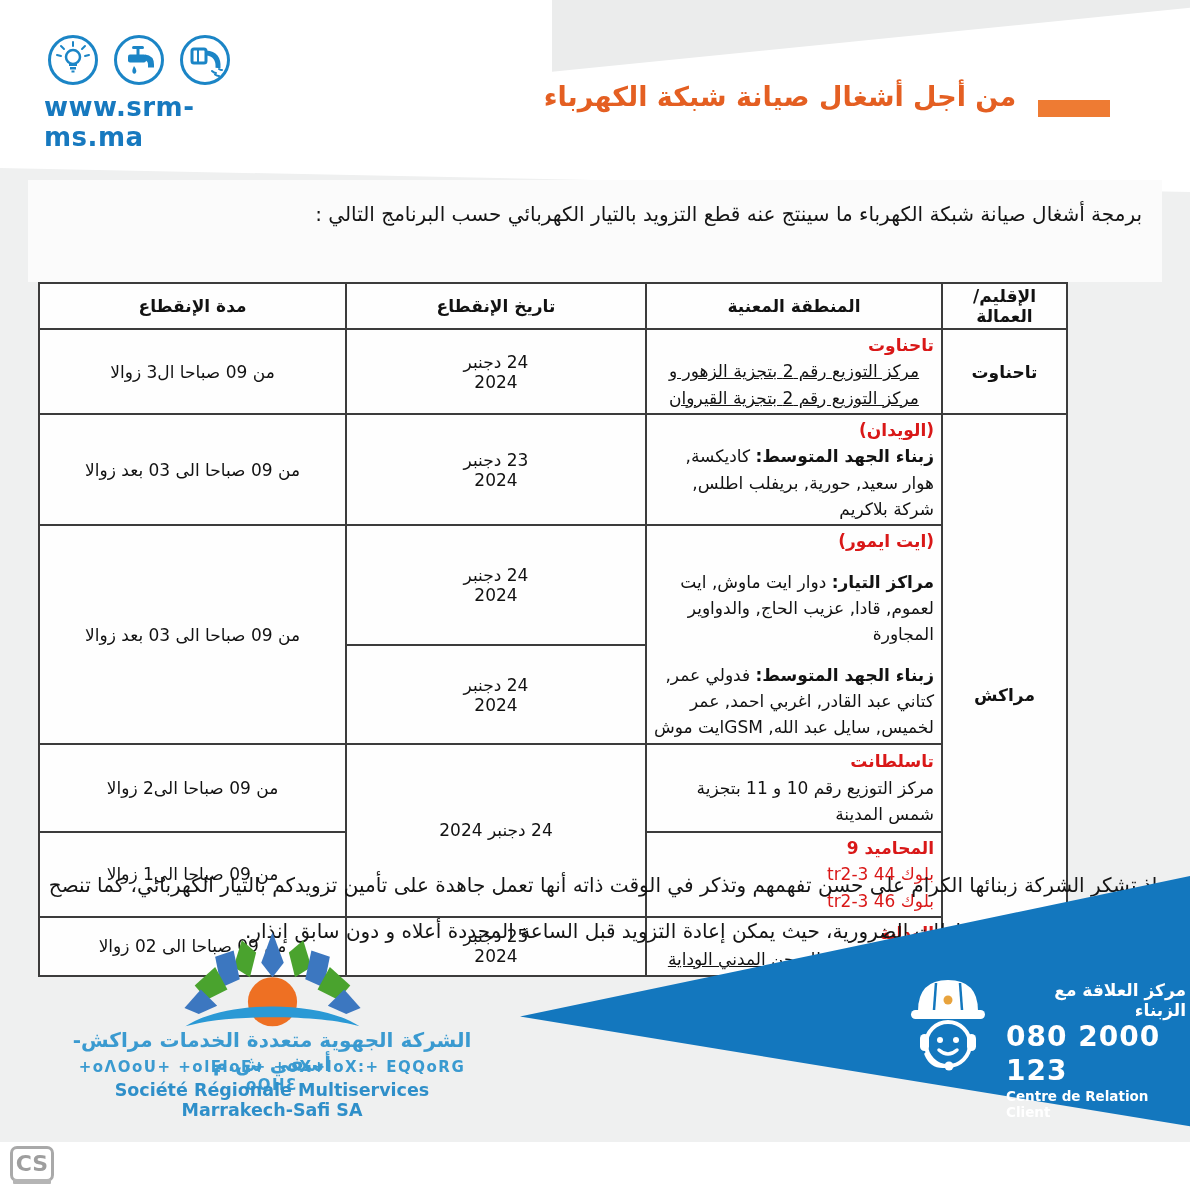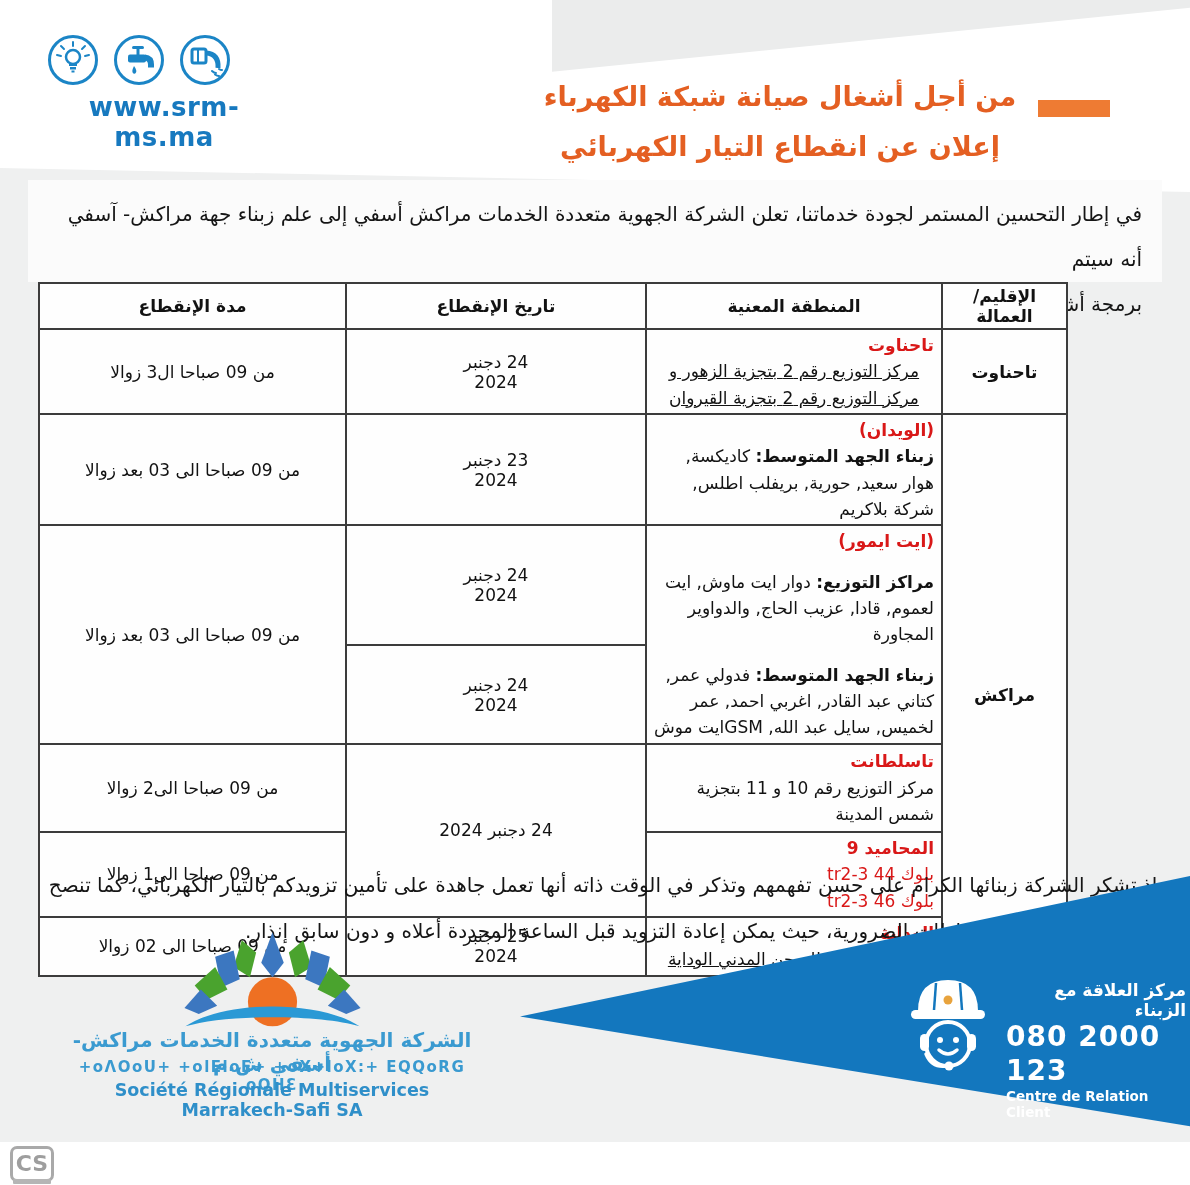--- a/index.html
+++ b/index.html
@@ -9,21 +9,21 @@
   .bg-body{left:0;top:162px;width:1190px;height:980px;background:#eff0f0;
            clip-path:polygon(0 6px,100% 30px,100% 100%,0 100%);}
   .bg-corner{left:552px;top:0;width:638px;height:78px;background:#ebecec;
            clip-path:polygon(0 0,100% 0,100% 10%,0 92%);}
   .para-backing{left:28px;top:180px;width:1134px;height:102px;background:#fbfbfb;}
   .blue-wedge{left:520px;top:876px;width:670px;height:258px;background:#1377be;
            clip-path:polygon(0 54.5%,100% 0,100% 97%);}
   .bottom-bar{left:0;top:1142px;width:1190px;height:43px;background:#ffffff;}
   
   .icon-row{left:46px;top:33px;display:flex;gap:12px;}
-  .site{left:44px;top:92px;width:240px;text-align:center;font-size:26px;font-weight:bold;color:#1779bf;letter-spacing:.5px;}
+  .site{left:44px;top:92px;width:240px;text-align:left;font-size:26px;font-weight:bold;color:#1779bf;letter-spacing:.5px;}
   .title-block{left:420px;top:72px;width:720px;text-align:center;color:#e45f22;font-weight:bold;font-size:27px;line-height:50px;}
   .orange-chip{left:1038px;top:100px;width:72px;height:17px;background:#ee7b33;}
   
   .intro{left:52px;top:192px;width:1090px;direction:rtl;text-align:right;color:#151515;font-size:20px;line-height:45px;}
   .closing{left:25px;top:862px;width:1142px;direction:rtl;text-align:right;color:#151515;font-size:20px;line-height:46px;}
   
   .tbl-wrap{left:38px;top:282px;}
   table.sched{border-collapse:collapse;table-layout:fixed;width:1028px;background:#fefefe;direction:rtl;}
   .sched th,.sched td{border:2px solid #3c3c3c;font-size:17px;color:#121212;padding:2px 7px;vertical-align:middle;}
   .sched th{font-size:17px;font-weight:bold;text-align:center;height:26px;}
@@ -94,26 +94,24 @@
         <path d="M34 38 q2 2 4 2"></path>
           <path d="M37 41.5 q2 1.5 4 1.5"></path>
           <path d="M41 36 q1.5 1 3 1"></path>
       </g>
     </svg>
   </div>
   <div class="abs site">www.srm-ms.ma</div>
 
   <div class="abs title-block" dir="rtl">
     <div>من أجل أشغال صيانة شبكة الكهرباء</div>
-    <div>إعلان عن انقطاع التيار الكهربائي</div>
   </div>
   <div class="abs orange-chip"></div>
 
   <div class="abs intro">
-    <div>في إطار التحسين المستمر لجودة خدماتنا، تعلن الشركة الجهوية متعددة الخدمات مراكش أسفي إلى علم زبناء جهة مراكش- آسفي أنه سيتم</div>
     <div>برمجة أشغال صيانة شبكة الكهرباء ما سينتج عنه  قطع التزويد بالتيار الكهربائي حسب البرنامج التالي :</div>
   </div>
 
   <div class="abs tbl-wrap">
     <table class="sched" dir="rtl">
       <colgroup>
         <col style="width:125px">
         <col style="width:296px">
         <col style="width:300px">
         <col style="width:307px">
@@ -143,21 +141,21 @@
           <div><span class="b">زبناء الجهد المتوسط:</span><span> كاديكسة, هوار سعيد, حورية, بريفلب اطلس, شركة بلاكريم</span></div>
         </td>
         <td class="cell-date">23 دجنبر
 2024</td>
         <td class="cell-dur">من 09 صباحا الى 03 بعد زوالا</td>
       </tr>
       <tr style="height:100px">
         <td class="cell-area v-top" rowspan="2">
           <div class="red">(ايت ايمور)</div>
           <div class="gap"></div>
-          <div><span class="b">مراكز التوزيع:</span><span> دوار ايت ماوش, ايت لعموم, قادا, عزيب الحاج, والدواوير المجاورة</span></div>
+          <div><span class="b">مراكز التيار:</span><span> دوار ايت ماوش, ايت لعموم, قادا, عزيب الحاج, والدواوير المجاورة</span></div>
           <div class="gap"></div>
           <div><span class="b">زبناء الجهد المتوسط:</span><span> فدولي عمر, كتاني عبد القادر, اغربي احمد, عمر لخميس, سايل عبد الله, GSMايت موش</span></div>
         </td>
         <td class="cell-date">24 دجنبر
 2024</td>
         <td class="cell-dur" rowspan="2">من 09 صباحا الى 03 بعد زوالا</td>
       </tr>
       <tr style="height:82px">
         <td class="cell-date">24 دجنبر
 2024</td>

